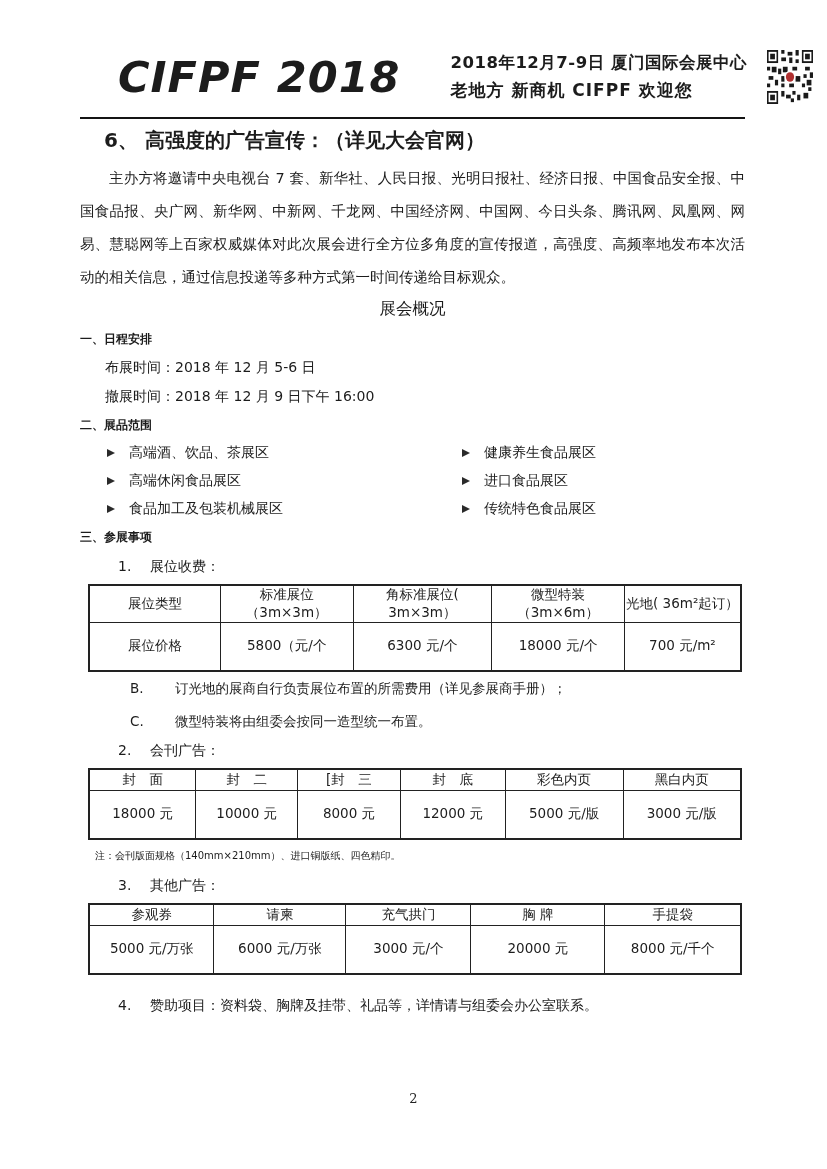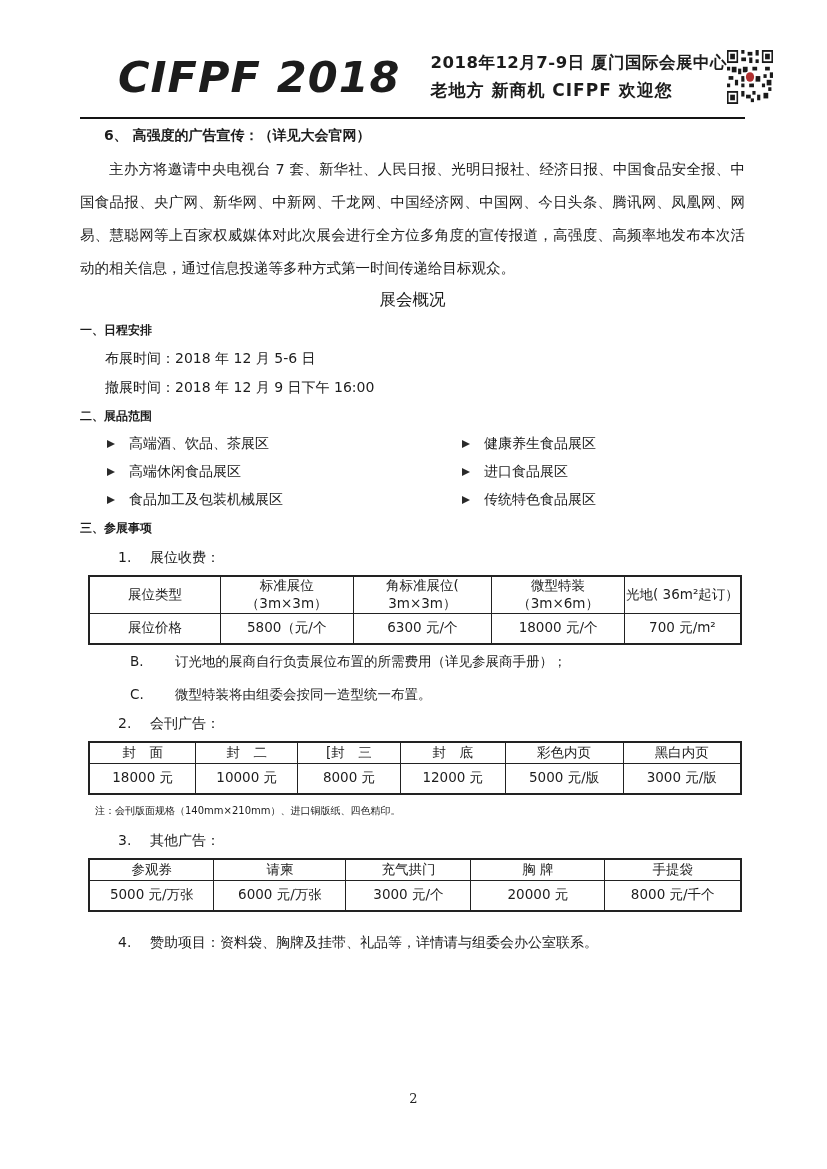--- a/index.html
+++ b/index.html
@@ -6,36 +6,37 @@
   html,body { background:#ffffff; }
   body { font-family:"DejaVu Sans", sans-serif; color:#1c1c1c; }
   .page {
     position:relative; width:827px; height:1169px; margin:0 auto;
     background:#ffffff; overflow:hidden;
   }
   
   .header {
     display:flex; align-items:center;
     padding:50px 82px 0 80px;
+    gap:20px;
   }
   .logo {
     font-size:43px; font-weight:bold; font-style:italic;
     letter-spacing:1px; margin-left:38px; white-space:nowrap;
   }
   .tagline { margin-left:30px; flex:1; }
   .tagline-1 { font-size:16.5px; font-weight:600; letter-spacing:0.5px; white-space:nowrap; }
   .tagline-2 { font-size:17px; font-weight:700; margin-top:5px; letter-spacing:1px; white-space:nowrap; }
   .qr { width:46px; height:54px; flex:0 0 auto; }
   .header-rule {
     margin:13px 82px 0 80px;
     border-bottom:2.5px solid #141414;
   }
   
   .content { padding:0 82px 0 80px; }
-  .h6-line { margin:8px 0 0 24px; font-size:14px; font-weight:bold; }
+  .h6-line { margin:8px 0 0 24px; font-size:20px; font-weight:bold; }
   .promo-para {
     margin-top:8px; font-size:14.5px; line-height:33px;
     text-align:justify; text-indent:2em;
   }
   .center-title { margin-top:4px; text-align:center; font-size:16.5px; font-weight:normal; }
   .sec-heading { margin-top:11px; font-size:12px; font-weight:bold; }
   .sched-item { margin:11px 0 0 25px; font-size:14px; }
   .scope-grid { margin-top:10px; }
   .scope-row { display:flex; margin-top:10px; }
   .scope-cell { display:flex; align-items:center; font-size:14px; }
@@ -49,21 +50,21 @@
   }
   .num-line { display:flex; margin-top:12px; font-size:14px; }
   .num-line .num { margin-left:38px; width:32px; flex:0 0 auto; }
   .doc-table {
     margin:8px 0 0 8px; width:654px;
     border-collapse:collapse; border:2px solid #222;
     font-size:13.5px; text-align:center;
   }
   .doc-table td { border:1px solid #222; font-weight:normal; }
   .doc-table .hrow td { height:22px; }
-  .doc-table .vrow td { height:30px;margin-left:16px; }
+  .doc-table .vrow td { height:48px;margin-left:16px; }
   .note { margin-top:10px; font-size:13.5px; line-height:33px; text-align:justify; text-indent:15px; }
   .note-ind { display:flex; font-size:13.5px; line-height:33px; }
   .note-ind .num { margin-left:50px; width:45px; flex:0 0 auto; }
   .journal-note { margin-top:9px; font-size:10px; text-indent:15px; }
   .item4-line { margin-top:22px; }
   .page-number {
     position:absolute; left:0; right:0; top:1091px;
     text-align:center; font-size:13px;
     font-family:"DejaVu Serif", serif; color:#222;
   }

